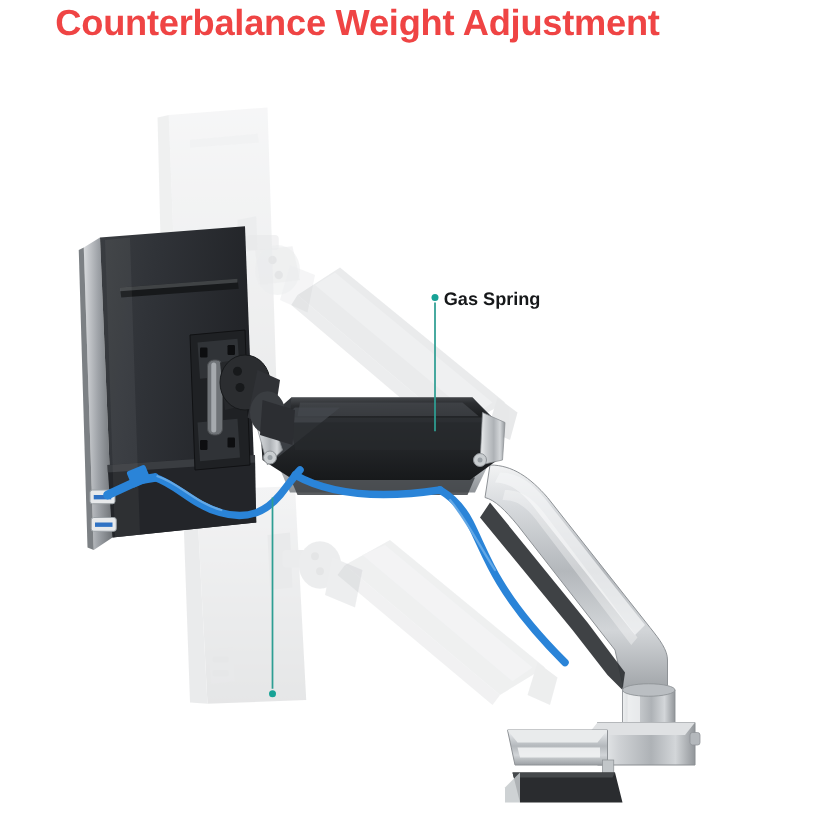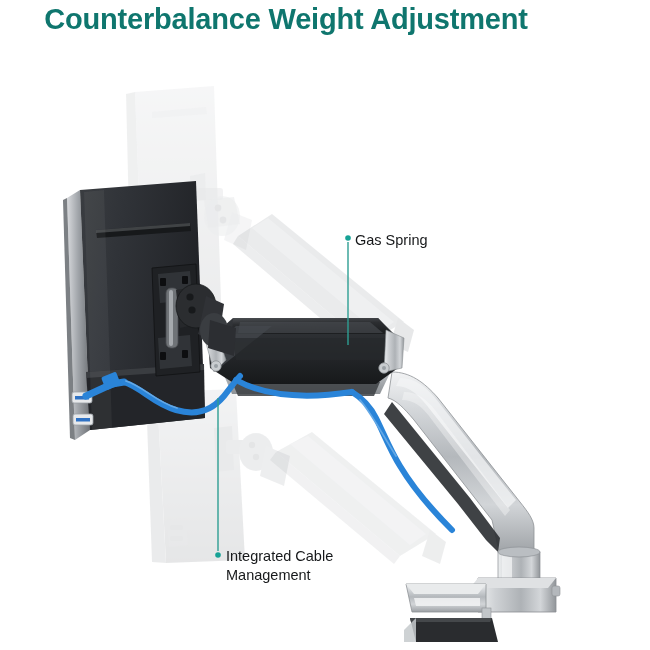--- a/index.html
+++ b/index.html
@@ -3,27 +3,27 @@
 <meta charset="utf-8">
 <style>
   html,body{margin:0;padding:0;background:#ffffff;}
   body{width:650px;height:650px;overflow:hidden;font-family:"Liberation Sans",sans-serif;}
   #page{position:relative;width:650px;height:650px;background:#ffffff;}
 
   #title{
     position:absolute;left:0;top:2px;width:572px;text-align:center;
     font-family:"Liberation Sans",sans-serif;
     font-size:29px;font-weight:bold;letter-spacing:-0.2px;
-    color:#0f766e;line-height:34px;white-space:nowrap;
+    color:#ef4444;line-height:34px;white-space:nowrap;
   }
 
   .callout{
     position:absolute;
     font-family:"Liberation Sans",sans-serif;
-    font-size:14.5px;font-weight:normal;color:#16181a;
+    font-size:14.5px;font-weight:bold;color:#16181a;
     line-height:19px;white-space:nowrap;
   }
   #callout-gas{left:355px;top:231px;}
   #callout-cable{left:226px;top:547px;}
   .callout .line2{display:block;}
 
   #stage{position:absolute;left:0;top:0;width:650px;height:650px;}
 </style>
 </head>
 <body>
@@ -270,18 +270,14 @@
     <g>
       <line x1="218" y1="398" x2="218" y2="551" stroke="#2e9e93" stroke-width="1.4"></line>
       <circle cx="218" cy="555" r="2.8" fill="#17a296"></circle>
     </g>
   </svg>
 
   <div class="callout" id="callout-gas">
     <span>Gas Spring</span>
   </div>
 
-  <div class="callout" id="callout-cable">
-    <span>Integrated Cable</span>
-    <span class="line2">Management</span>
-  </div>
 
 </div>
 
 </body></html>

